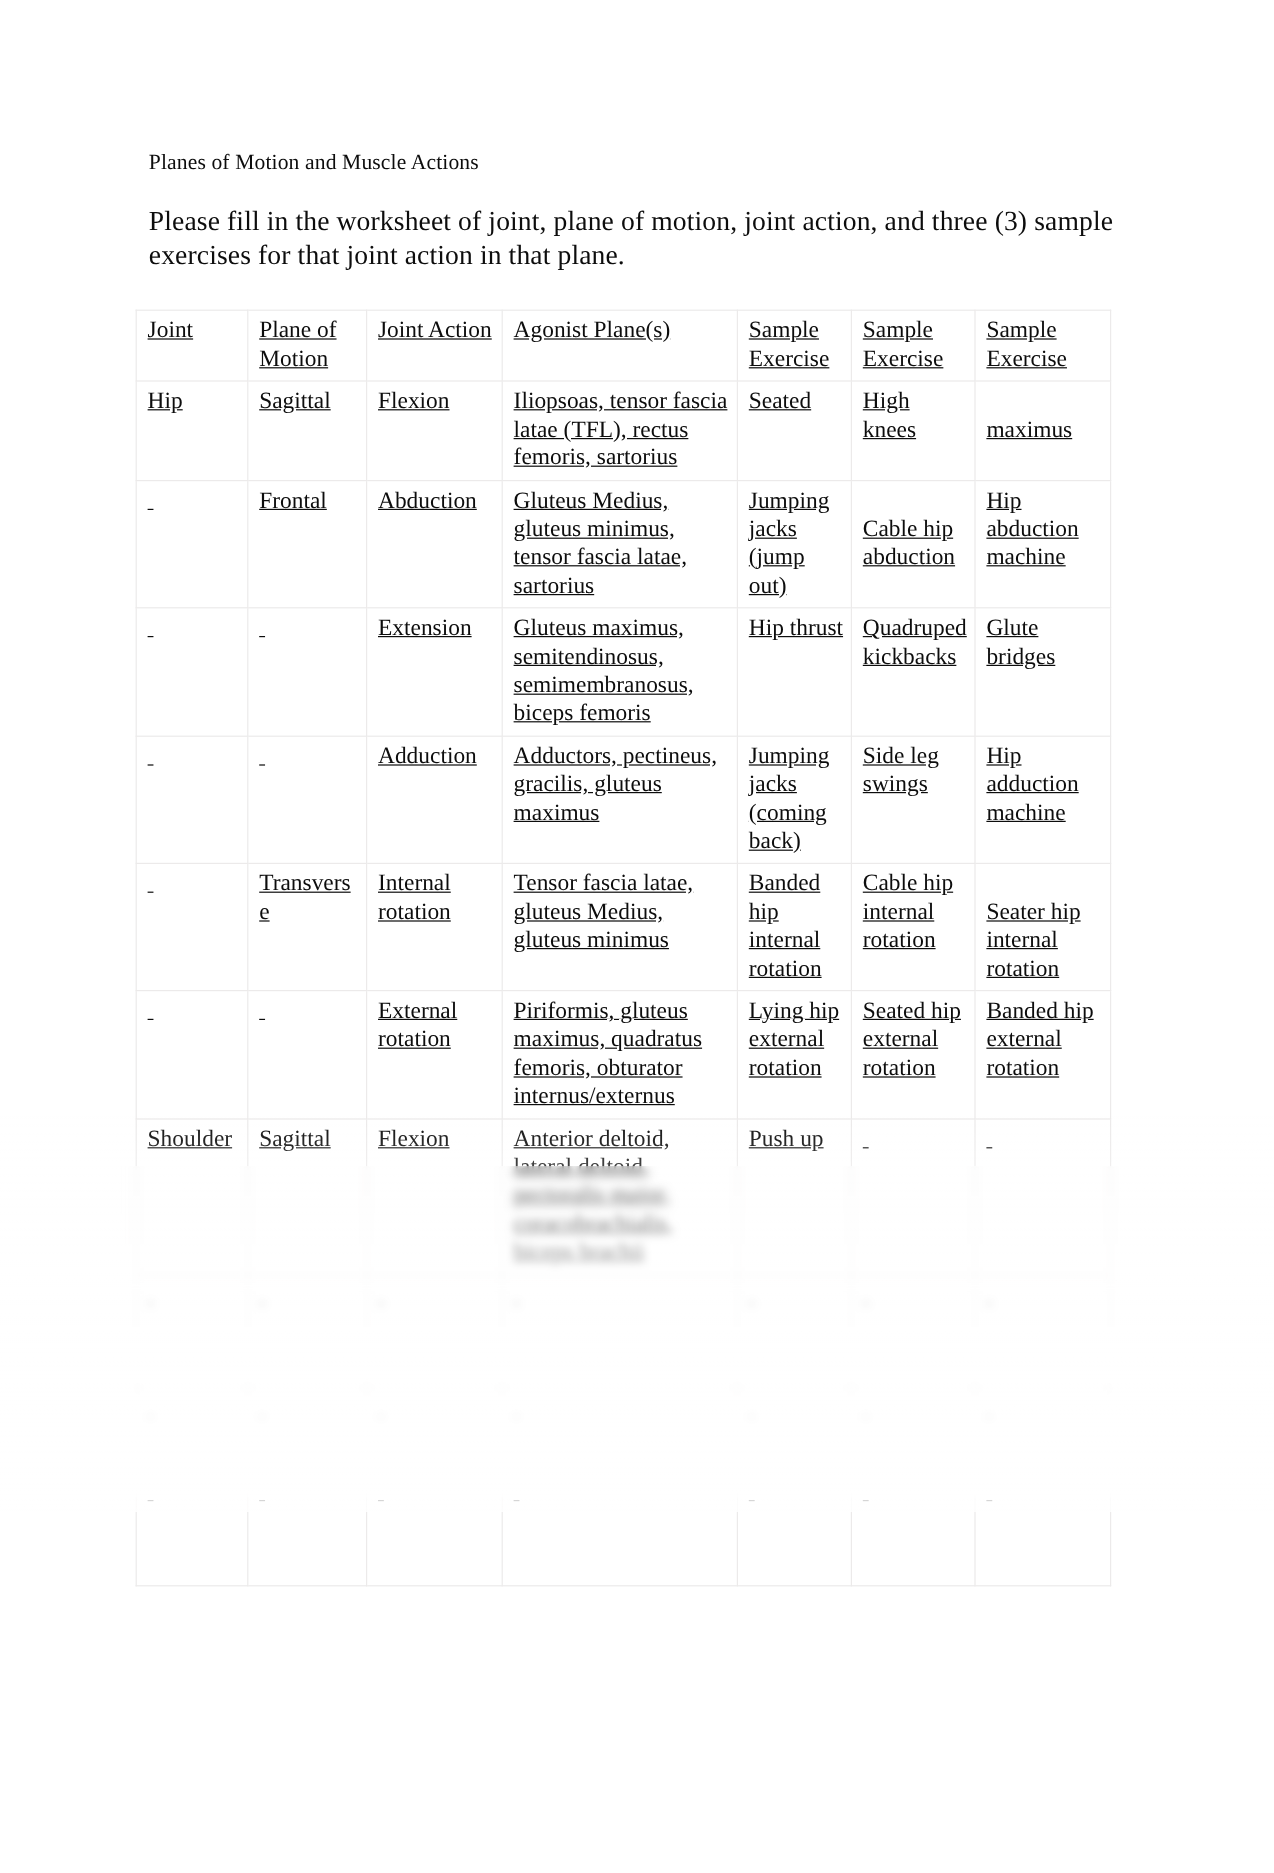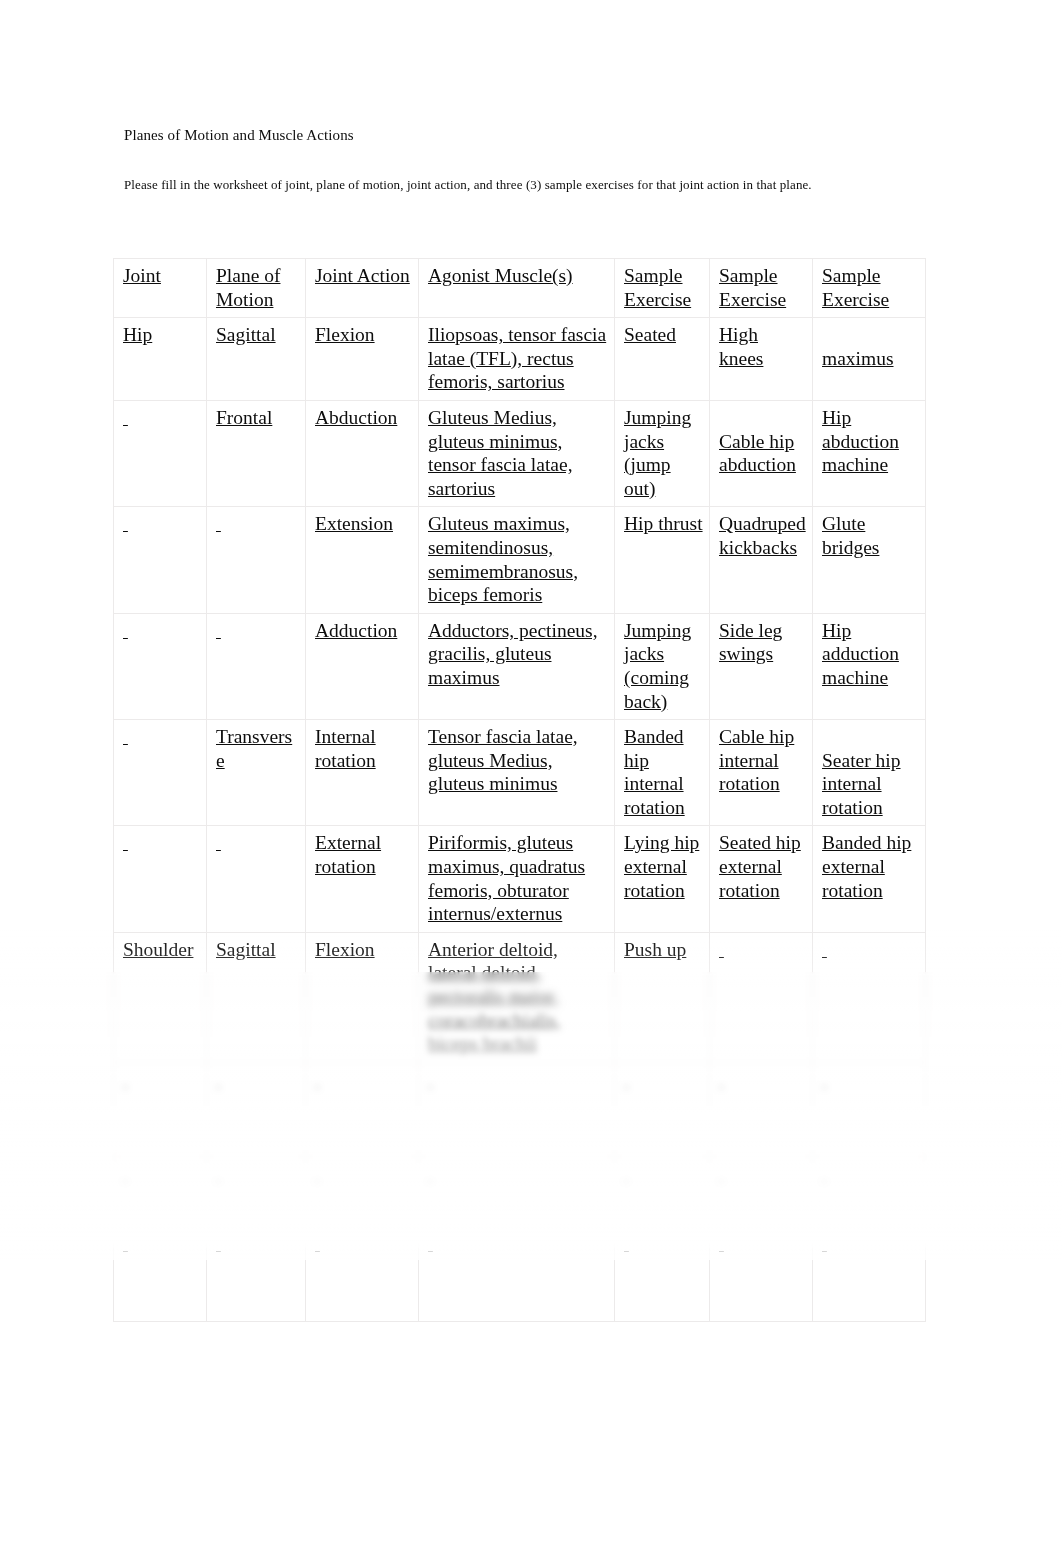--- a/index.html
+++ b/index.html
@@ -25,28 +25,28 @@
   }
 
   .doc-body {
     position: absolute;
     left: 124px;
     top: 122px;
     width: 812px;
   }
 
   .doc-title {
-    font-size: 15px;
+    font-size: 18px;
     line-height: 27px;
     margin: 0 0 22px 0;
     letter-spacing: 0.1px;
   }
 
   .doc-instructions {
-    font-size: 13px;
+    font-size: 23px;
     line-height: 28px;
     margin: 0;
     letter-spacing: 0.1px;
   }
 
   
   .table-wrap {
     position: absolute;
     left: 113px;
     top: 258px;
@@ -140,21 +140,21 @@
           <col class="c3">
         <col class="c4">
           <col class="c5">
           <col class="c6">
       </colgroup>
       <tbody>
         <tr>
           <td><span>Joint</span></td>
           <td><span>Plane of Motion</span></td>
           <td><span>Joint Action</span></td>
-          <td><span>Agonist Muscle(s)</span></td>
+          <td><span>Agonist Plane(s)</span></td>
           <td><span>Sample Exercise</span></td>
           <td><span>Sample Exercise</span></td>
           <td><span>Sample Exercise</span></td>
         </tr>
       <tr style="height: 75px;">
             <td>
               <span class="cell-text">Hip</span>
             </td>
             <td>
               <span class="cell-text">Sagittal</span>

